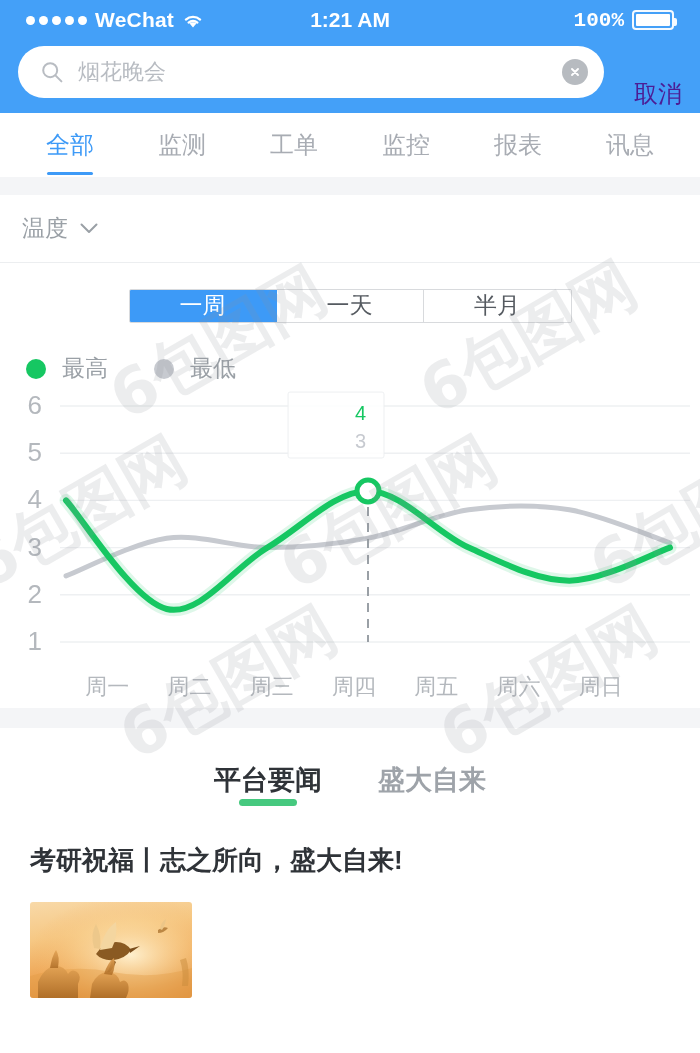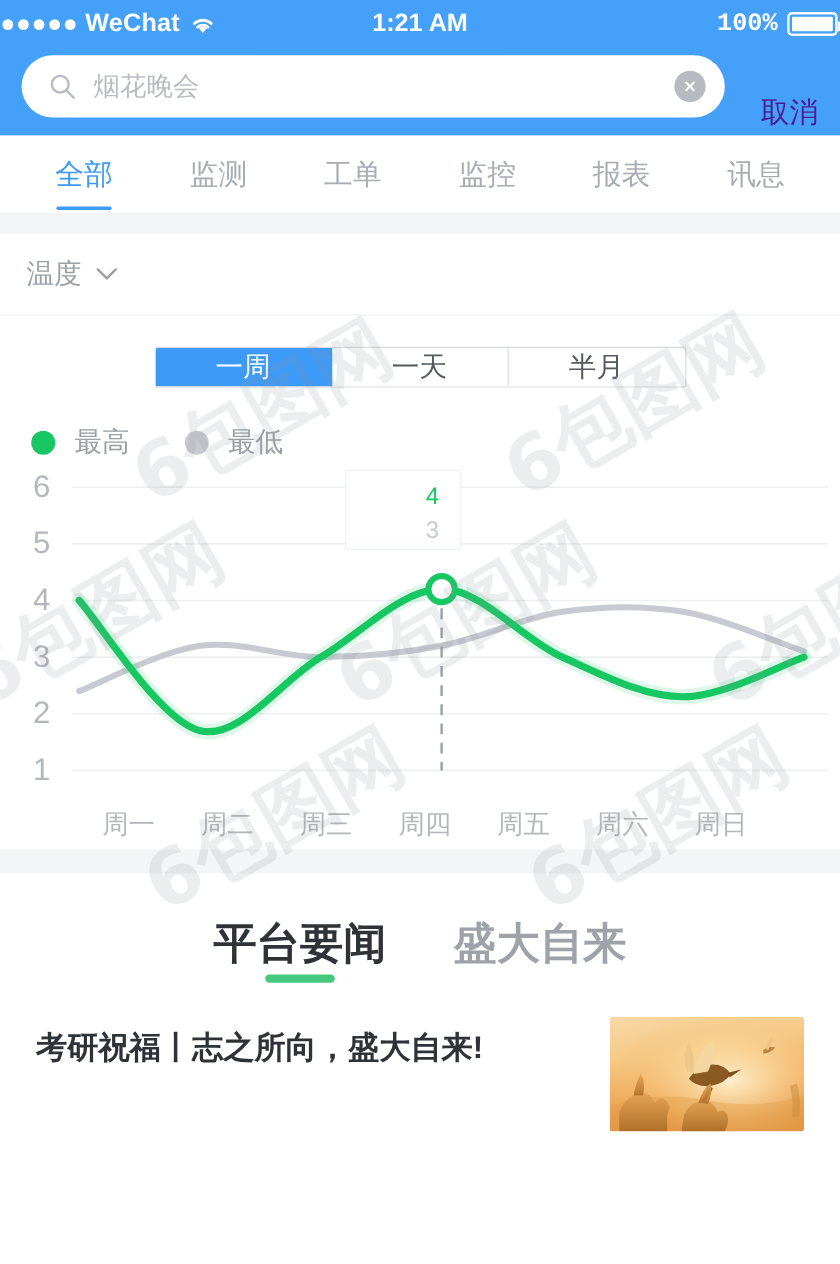--- a/index.html
+++ b/index.html
@@ -20,21 +20,21 @@
     background: #ffffff;
     overflow: hidden;
   }
 
   
   .statusbar {
     height: 40px;
     background: #44a0f8;
     display: flex;
     align-items: center;
-    padding: 0 2px;
+    padding: 0 26px;
     color: #ffffff;
   }
   .sb-left { display: flex; align-items: center; gap: 8px; flex: 1 1 0; }
   .sb-dots { display: flex; gap: 4px; align-items: center; }
   .sb-dots i {
     display: block; width: 9px; height: 9px; border-radius: 50%;
     background: #ffffff;
   }
   .sb-carrier { font-size: 21px; font-weight: 700; letter-spacing: .2px; }
   .sb-wifi { width: 22px; height: 17px; display: block; }
@@ -199,41 +199,42 @@
   .news { background: #ffffff; }
   .news-tabs {
     display: flex;
     justify-content: center;
     align-items: flex-start;
     gap: 56px;
     padding-top: 34px;
   }
   .news-tab {
     position: relative;
-    font-size: 36px;
+    font-size: 27px;
     color: #9ea3a9;
     font-weight: 700;
     padding-bottom: 8px;
     cursor: pointer;
   }
   .news-tab.active { color: #2f3338; }
   .news-tab.active::after {
     content: "";
     position: absolute;
     left: 50%; bottom: 0;
     transform: translateX(-50%);
     width: 58px; height: 7px;
     border-radius: 4px;
     background: #46c97f;
   }
   .news-item {
     display: flex;
     align-items: flex-start;
     gap: 22px;
     padding: 28px 30px 0 30px;
+    flex-direction: column;
   }
   .news-title {
     flex: 1 1 auto;
     font-size: 26px;
     font-weight: 700;
     color: #2f3338;
     line-height: 1.45;
     padding-top: 8px;
   }
   .news-thumb {

